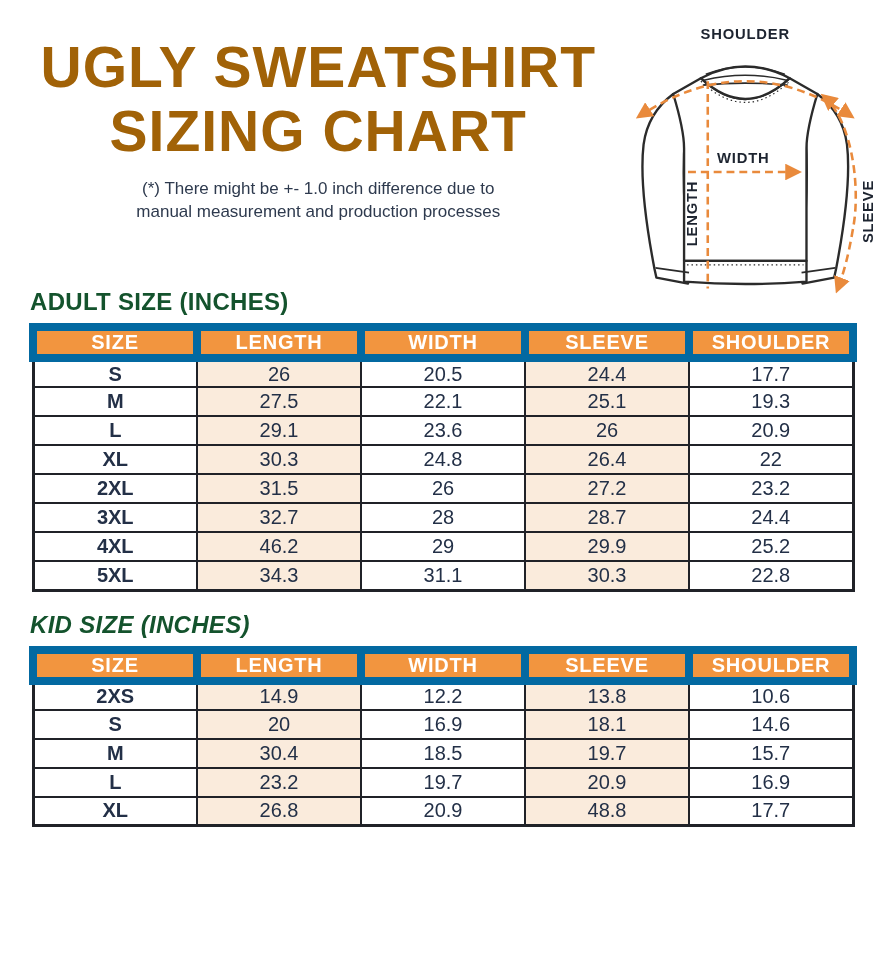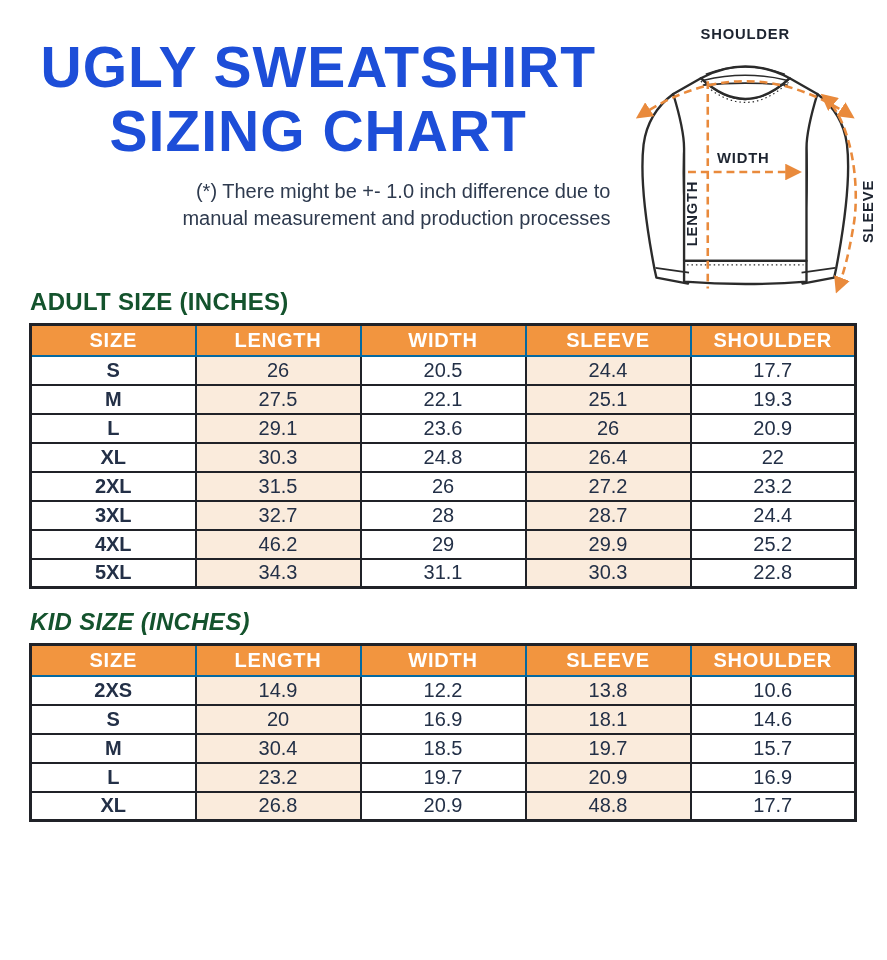--- a/index.html
+++ b/index.html
@@ -5,25 +5,25 @@
   * { box-sizing: border-box; }
   html, body { margin: 0; padding: 0; background: #ffffff; }
   .page {
     width: 887px; height: 960px; background: #ffffff; overflow: hidden;
     font-family: "Liberation Sans", sans-serif; position: relative;
   }
   
   .top { display: flex; padding: 22px 6px 0 26px; height: 288px; }
   .title-block { width: 592px; text-align: center; padding-top: 14px; }
   .main-title {
-    margin: 0; color: #1d4ed8; font-weight: bold;
+    margin: 0; color: #a16207; font-weight: bold;
     font-size: 57px; line-height: 1.12; letter-spacing: 1px;
   }
   .disclaimer {
-    margin: 14px 0 0 0; color: #2e3a4e; font-size: 20px; line-height: 1.35; text-align: right;
+    margin: 14px 0 0 0; color: #2e3a4e; font-size: 17px; line-height: 1.35;
   }
   .diagram { width: 272px; height: 300px; margin-left: 2px; }
   .diagram svg { width: 100%; height: 100%; }
   .diag-label {
     font-family: "Liberation Sans", sans-serif; font-weight: bold;
     font-size: 15px; fill: #1d2430; letter-spacing: 0.8px;
   }
   
   .section-heading {
     margin: 0 0 7px 30px; color: #14532d; font-size: 24px;
@@ -31,21 +31,21 @@
   }
   .section-heading.kid { margin-top: 19px; font-style: italic; }
   
   table.size-table {
     width: 828px; margin-left: 29px; border-collapse: collapse;
     table-layout: fixed; border: 3px solid #202228;
   }
   .size-table th {
     background: #f2953f; color: #ffffff; font-weight: bold;
     font-size: 20px; letter-spacing: 0.8px; height: 31px;
-    border: 2px solid #0369a1; text-align: center; padding: 0;
+    border: 8px solid #0369a1; text-align: center; padding: 0;
   }
   .size-table td {
     height: 29px; border: 2px solid #202228; text-align: center;
     font-size: 20px; color: #233047; padding: 0; background: #ffffff;
   }
   .size-table td:first-child { font-weight: bold; }
   .size-table td:nth-child(2), .size-table td:nth-child(4) { background: #faebdc; }
 </style>
 </head>
 <body>

